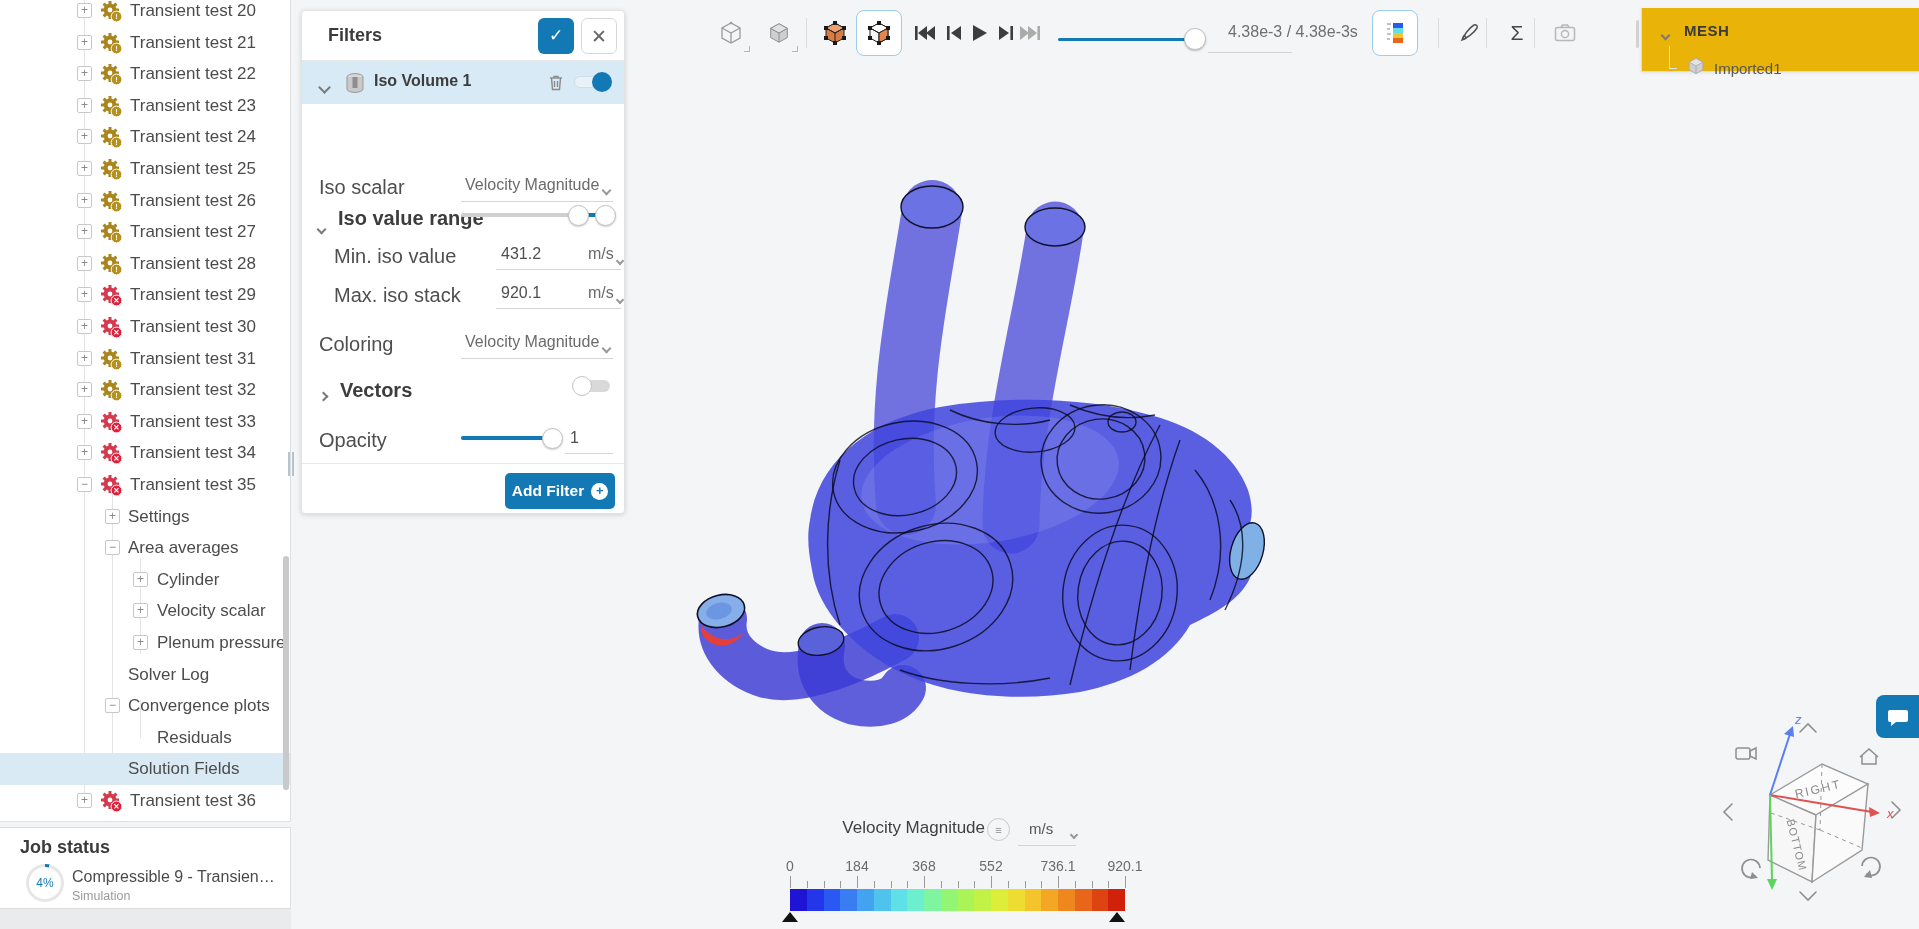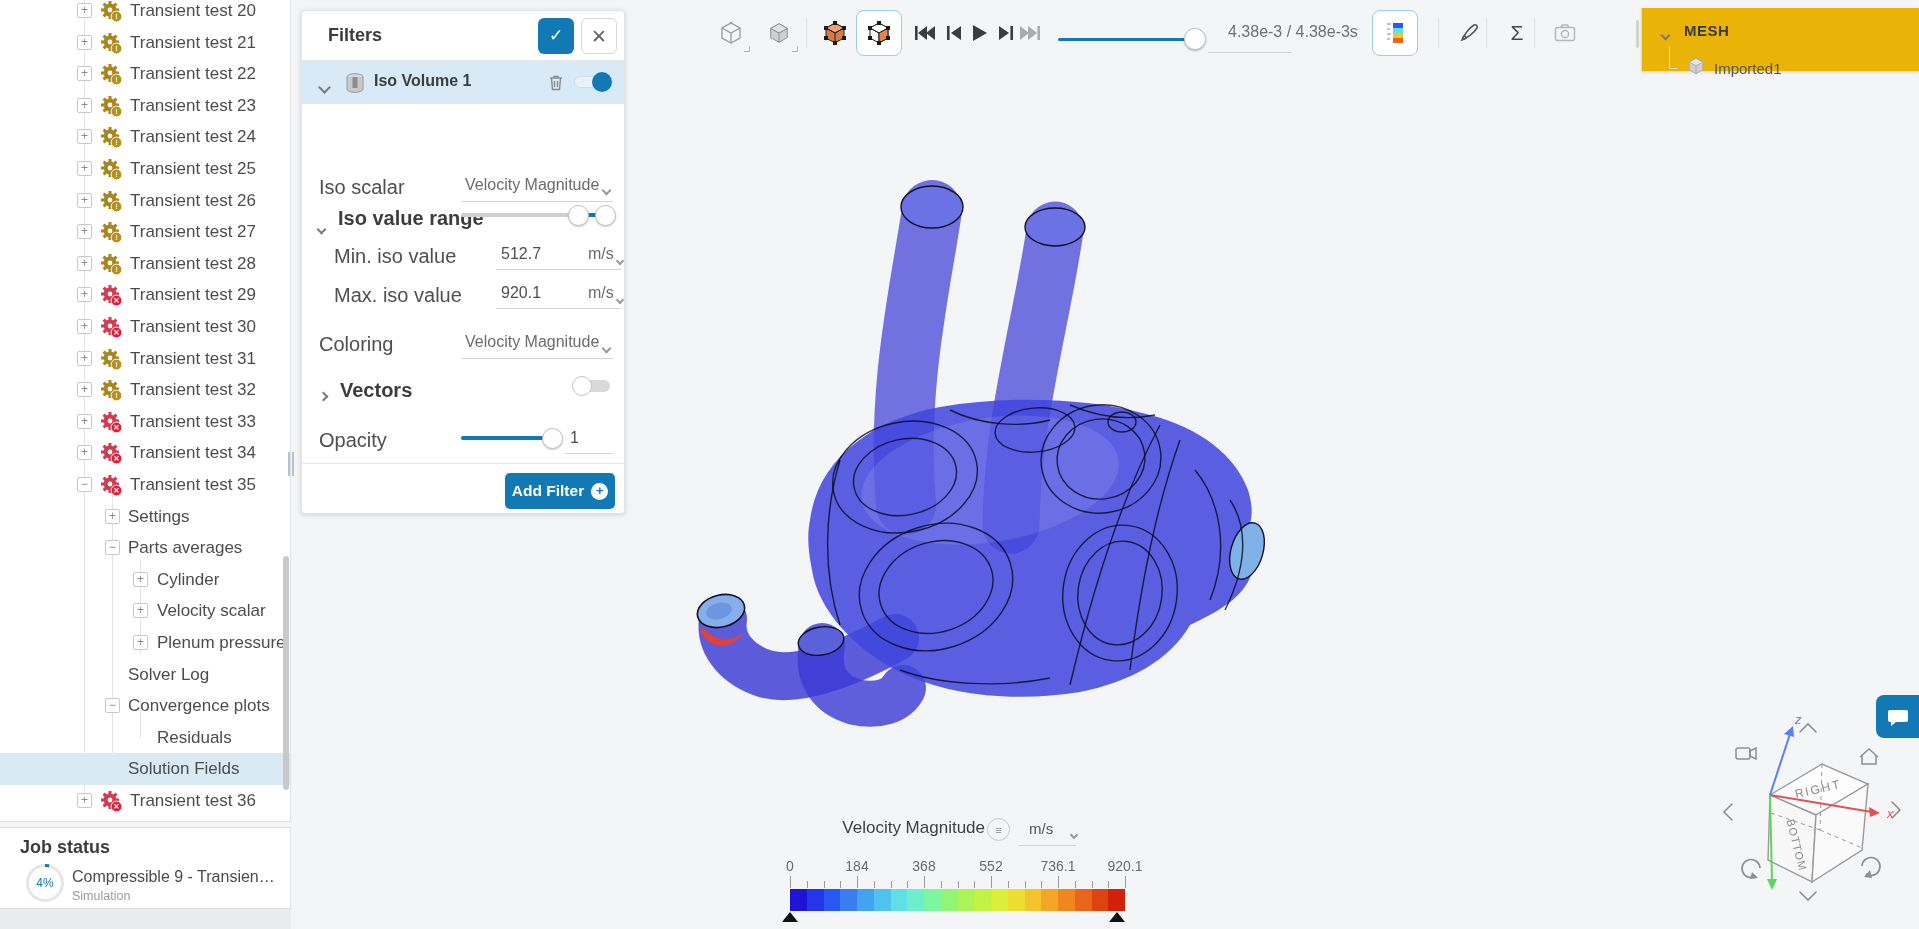--- a/index.html
+++ b/index.html
@@ -441,21 +441,21 @@
     <text x="17.5" y="20" font-size="7.5" font-weight="bold" fill="#fff" text-anchor="middle" font-family="Liberation Sans, sans-serif">✕</text>
   </svg></div>
           <div class="tree-label" style="left: 130px;">Transient test 35</div>
         </div>
         <div class="tree-row" style="top: 500.6px;">
           <div class="tree-exp" style="left: 105px;">+</div>
           <div class="tree-label" style="left: 128px;">Settings</div>
         </div>
         <div class="tree-row" style="top: 532.2px;">
           <div class="tree-exp" style="left: 105px;">−</div>
-          <div class="tree-label" style="left: 128px;">Parts averages</div>
+          <div class="tree-label" style="left: 128px;">Area averages</div>
         </div>
         <div class="tree-row" style="top: 563.8px;">
           <div class="tree-exp" style="left: 133px;">+</div>
           <div class="tree-label" style="left: 157px;">Cylinder</div>
         </div>
         <div class="tree-row" style="top: 595.4px;">
           <div class="tree-exp" style="left: 133px;">+</div>
           <div class="tree-label" style="left: 157px;">Velocity scalar</div>
         </div>
         <div class="tree-row" style="top: 627px;">
@@ -542,27 +542,27 @@
     <div class="underline" style="left:159px; top:190px; width:152px;"></div>
 
     <span class="chevwrap abs" style="left:16px; top:208px;"><span class="chev down" style="width:7px;height:7px;"></span></span>
     <span class="field-label bold" style="left:36px; top:196px;">Iso value range</span>
     <div class="slider-track" style="left:159px; top:202px; width:155px;"></div>
     <div class="slider-fill" style="left:281px; top:202px; width:22px;"></div>
     <div class="slider-knob" style="left:266px; top:194px;"></div>
     <div class="slider-knob" style="left:293px; top:194px;"></div>
 
     <span class="field-label" style="left:32px; top:234px;">Min. iso value</span>
-    <span class="dd-value" style="left:199px; top:234px; color:#4f4f4f;">512.7</span>
+    <span class="dd-value" style="left:199px; top:234px; color:#4f4f4f;">431.2</span>
     <div class="underline" style="left:194px; top:258px; width:100px;"></div>
     <span class="dd-value" style="left:286px; top:234px;">m/s</span>
     <span class="chevwrap abs" style="left:315px; top:239px;"><span class="chev down" style="width:6px;height:6px;border-color:#9a9a9a;"></span></span>
     <div class="underline" style="left:283px; top:258px; width:36px;"></div>
 
-    <span class="field-label" style="left:32px; top:273px;">Max. iso value</span>
+    <span class="field-label" style="left:32px; top:273px;">Max. iso stack</span>
     <span class="dd-value" style="left:199px; top:273px; color:#4f4f4f;">920.1</span>
     <div class="underline" style="left:194px; top:297px; width:100px;"></div>
     <span class="dd-value" style="left:286px; top:273px;">m/s</span>
     <span class="chevwrap abs" style="left:315px; top:278px;"><span class="chev down" style="width:6px;height:6px;border-color:#9a9a9a;"></span></span>
     <div class="underline" style="left:283px; top:297px; width:36px;"></div>
 
     <span class="field-label" style="left:17px; top:322px;">Coloring</span>
     <span class="dd-value" style="left:163px; top:322px;">Velocity Magnitude</span>
     <span class="chevwrap abs" style="left:301px; top:327px;"><span class="chev down" style="width:7px;height:7px;border-color:#9a9a9a;"></span></span>
     <div class="underline" style="left:159px; top:347px; width:152px;"></div>

